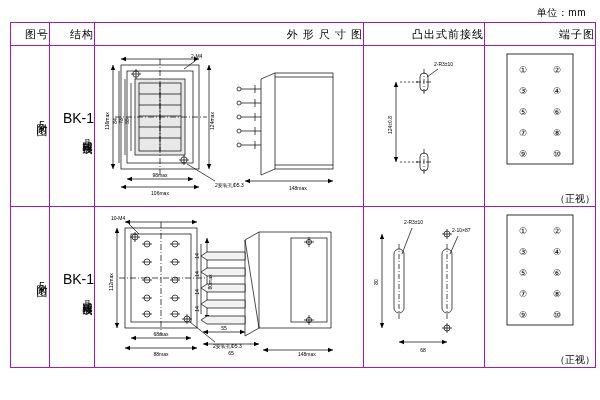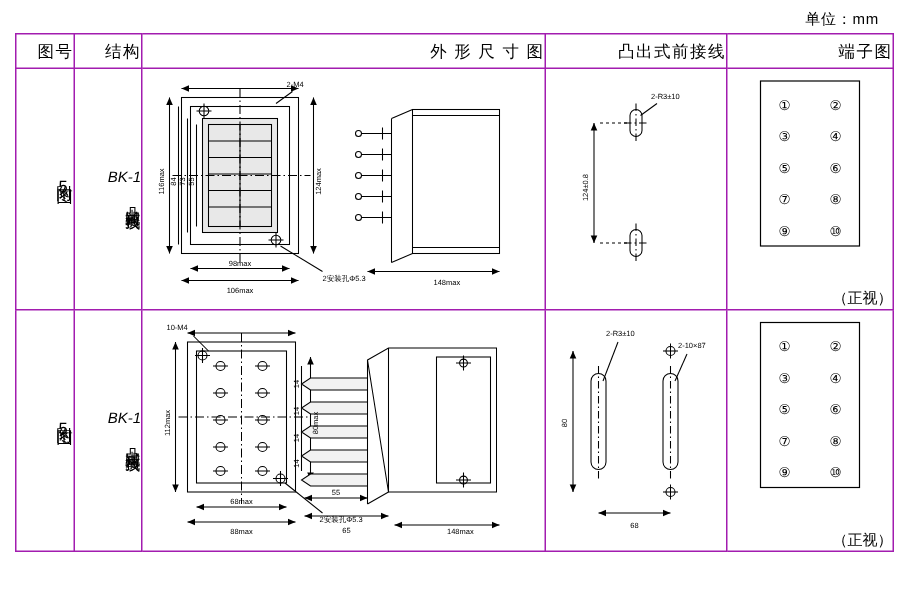--- a/index.html
+++ b/index.html
@@ -71,24 +71,23 @@
     writing-mode: vertical-rl;
     text-orientation: upright;
     letter-spacing: 1px;
     display: inline-block;
   }
   .struct-cell {
     font-size: 10px;
     line-height: 13px;
   }
   .struct-cell .model {
-    font-size: 10px;
+    font-size: 14px;
     margin-bottom: 2px;
     letter-spacing: 0;
-    font-style: italic;
   }
   .cellwrap {
     position: relative;
     width: 100%;
     height: 100%;
   }
   svg { display: block; }
   .term-note {
     font-size: 10px;
     margin-top: 12px;

